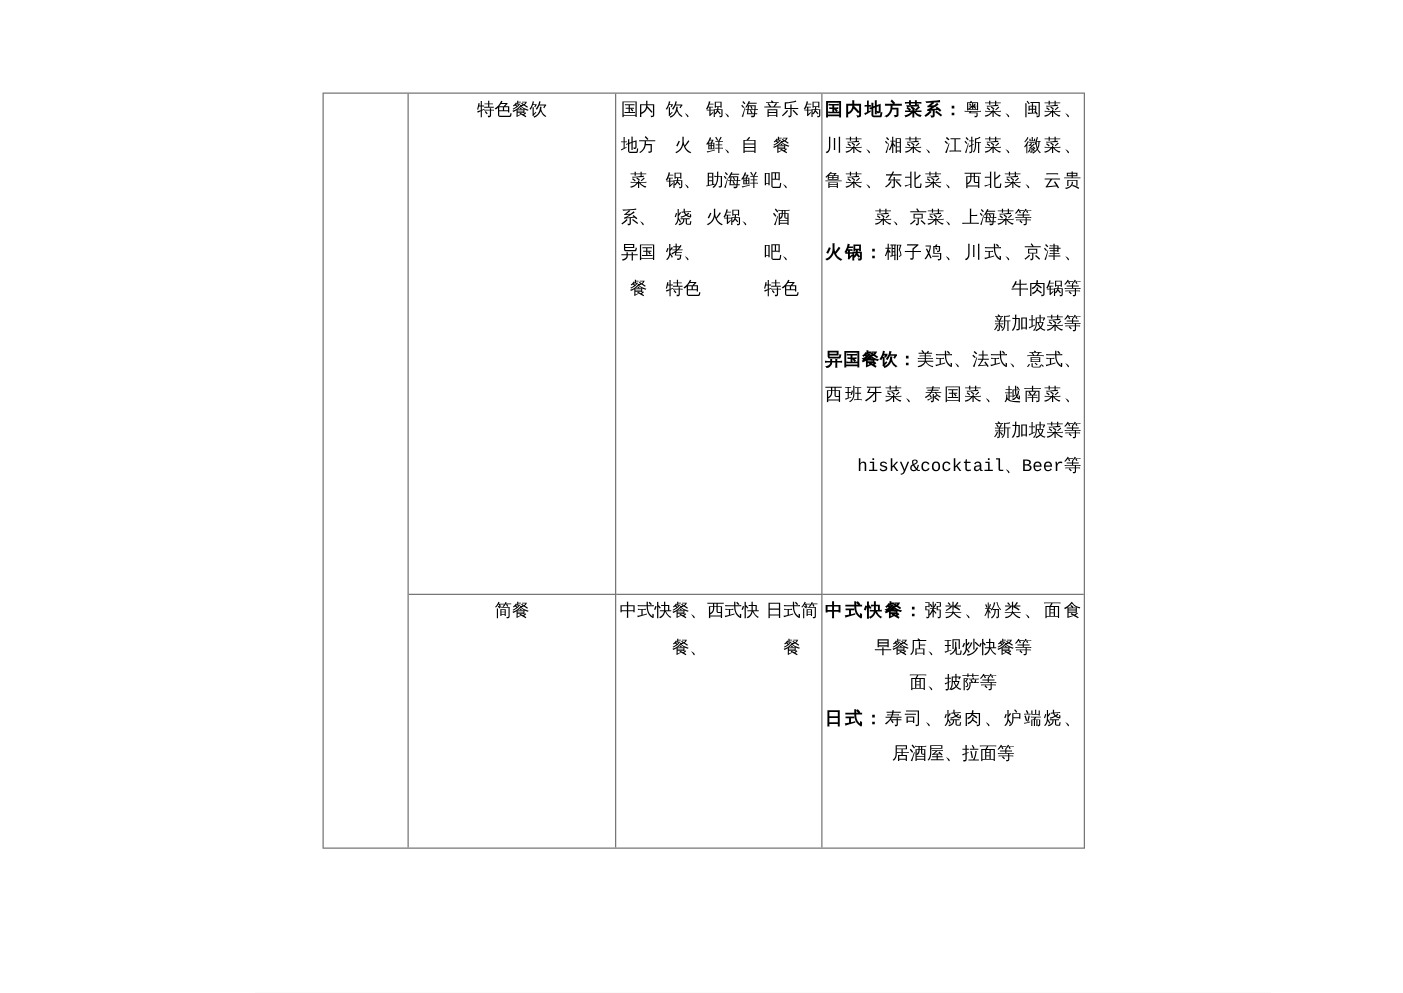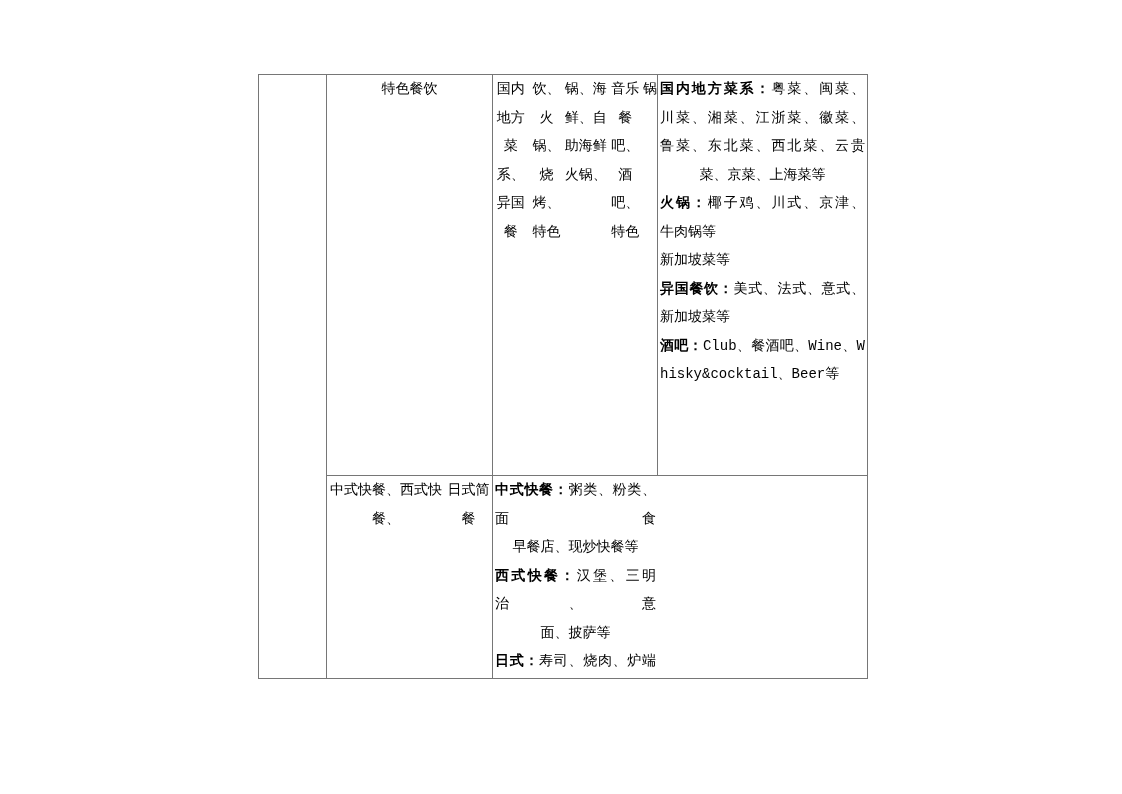--- a/index.html
+++ b/index.html
@@ -30,21 +30,21 @@
   .center-cell {
     display: flex;
     flex-direction: row;
     justify-content: center;
     text-align: center;
   }
   .details-cell { padding: 0 2px; }
   .line { line-height: 28.5px; min-height: 28.5px; }
   .line.fill   { text-align: justify; text-align-last: justify; }
   .line.center { text-align: center; font-family: Liberation Serif, serif; }
-  .line.left   { text-align: left; }
+  .line.left   { text-align: right; }
   .detail-label { font-weight: bold; }
 </style>
 </head>
 <body>
 
 <div class="page" style="background: rgb(255, 255, 255); color: rgb(0, 0, 0);">
   <div class="doc-table">
 
     <div class="cell spanner b-r"></div>
 
@@ -69,42 +69,45 @@
         </div>
         <div class="para">
           <div class="line fill"><span class="detail-label">火锅：</span>椰子鸡、川式、京津、</div>
           <div class="line left">牛肉锅等</div>
         </div>
         <div class="para">
           <div class="line left">新加坡菜等</div>
         </div>
         <div class="para">
           <div class="line fill"><span class="detail-label">异国餐饮：</span>美式、法式、意式、</div>
+          <div class="line fill">西班牙菜、泰国菜、越南菜、</div>
           <div class="line left">新加坡菜等</div>
         </div>
         <div class="para">
-          <div class="line fill"><span class="detail-label">酒吧：</span>Club、餐酒吧、Wine、W</div>
           <div class="line left">hisky&amp;cocktail、Beer等</div>
         </div>
       </div>
 
+    <div class="cell center-cell b-r">
+      <div class="line center">简餐</div>
+    </div>
 
     <div class="cell center-cell b-r">
         <div class="line center">中式快餐、西式快餐、</div>
         <div class="line center">日式简餐</div>
       </div>
 
     <div class="cell details-cell">
         <div class="para">
           <div class="line fill"><span class="detail-label">中式快餐：</span>粥类、粉类、面食</div>
           <div class="line center">早餐店、现炒快餐等</div>
         </div>
         <div class="para">
-          <div class="line fill"><span class="detail-label">西式快餐：</span>汉堡、三明治、意</div>
           <div class="line center">面、披萨等</div>
         </div>
         <div class="para">
           <div class="line fill"><span class="detail-label">日式：</span>寿司、烧肉、炉端烧、</div>
+          <div class="line center">居酒屋、拉面等</div>
         </div>
       </div>
 
   </div>
 </div>
 
 </body></html>

